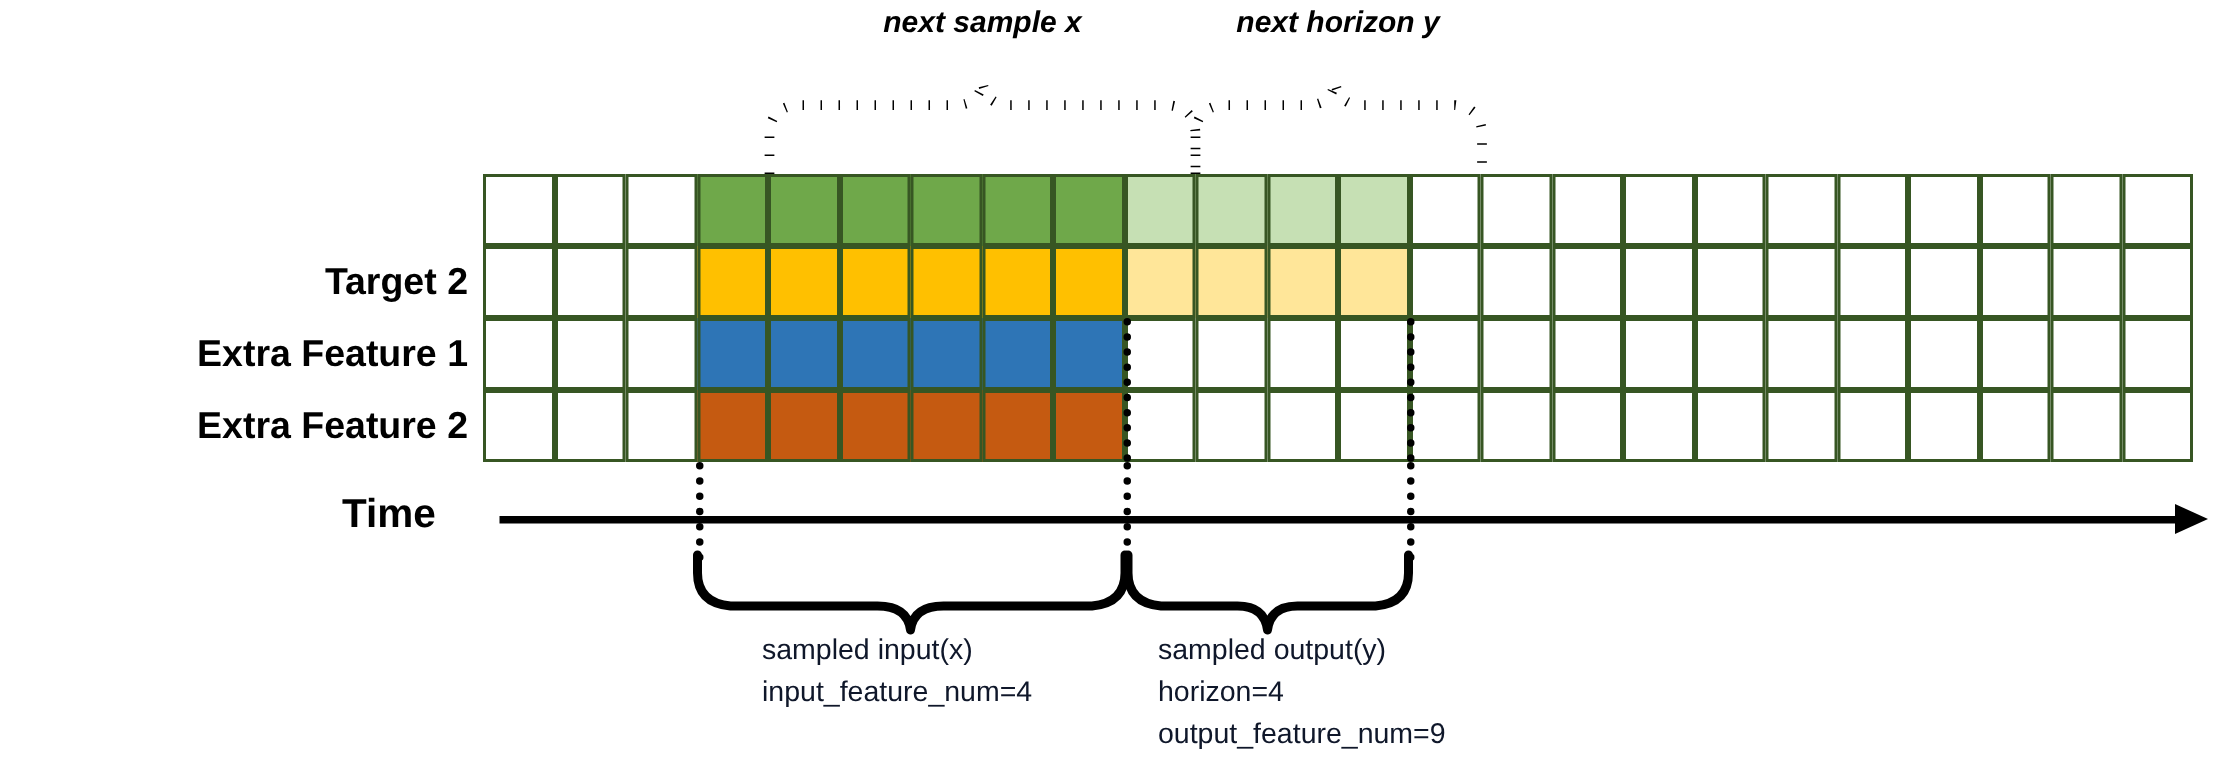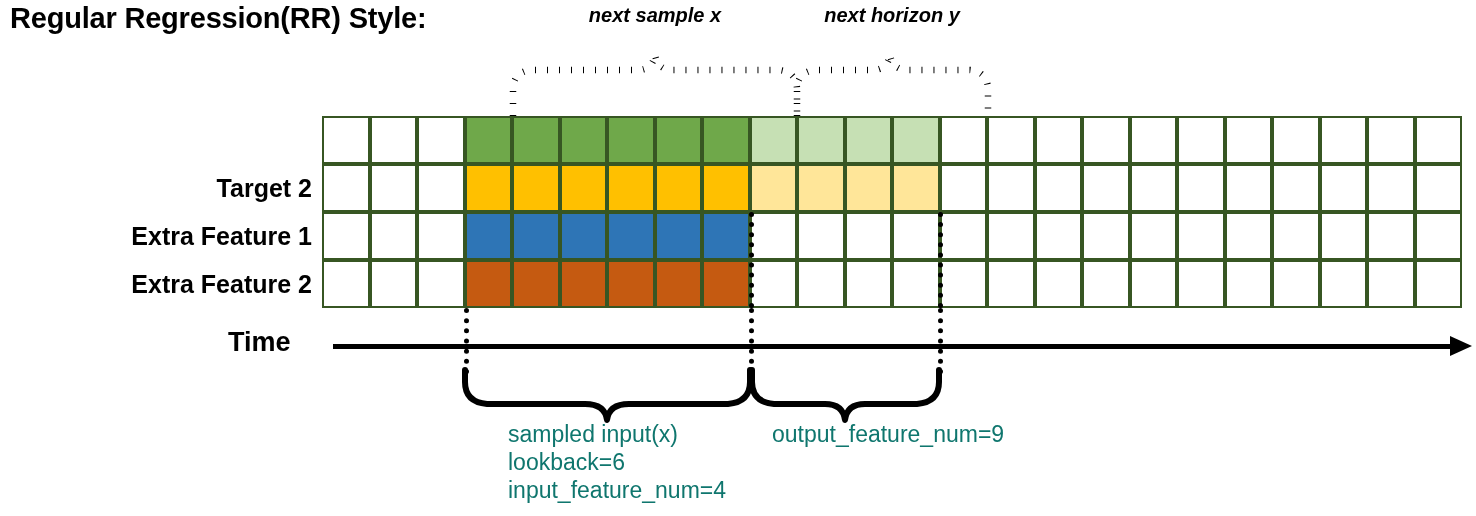--- a/index.html
+++ b/index.html
@@ -125,35 +125,34 @@
     left: 0;
     top: 0;
     width: 1476px;
     height: 516px;
     pointer-events: none;
   }
 
   
   .caption {
     position: absolute;
-    font-size: 23px;
+    font-size: 19px;
     font-weight: 400;
-    color: #0f766e;
+    color: #0f172a;
     line-height: 28px;
     white-space: nowrap;
   }
   #caption-input { left: 508px; top: 420px; }
   #caption-output { left: 772px; top: 420px; }
 </style>
 </head>
 <body>
 
 <div id="canvas">
 
-  <div id="page-title">Regular Regression(RR) Style:</div>
 
   <div class="sample-label" id="label-next-x">next sample x</div>
   <div class="sample-label" id="label-next-y">next horizon y</div>
 
   <div id="row-labels">
     <div class="row-label" style="top:48px;">Target 2</div>
     <div class="row-label" style="top:96px;">Extra Feature 1</div>
     <div class="row-label" style="top:144px;">Extra Feature 2</div>
   </div>
 
@@ -273,20 +272,21 @@
 
     <path d="M 797,116 L 797,90 Q 797,72 815,70 L 872,70 Q 888,70 890,54 Q 892,70 908,70 L 970,70 Q 988,72 988,90 L 988,116" fill="none" stroke="#000000" stroke-width="6.5" stroke-linecap="butt" stroke-dasharray="1 11"></path>
 
     <path d="M 465,370 L 465,382 Q 465,402 487,404 L 585,404 Q 605,404 607,420 Q 609,404 629,404 L 728,404 Q 750,402 750,382 L 750,370" fill="none" stroke="#000000" stroke-width="6" stroke-linecap="round" stroke-linejoin="round"></path>
 
     <path d="M 752,370 L 752,382 Q 752,402 774,404 L 825,404 Q 843,404 845,420 Q 847,404 865,404 L 917,404 Q 939,402 939,382 L 939,370" fill="none" stroke="#000000" stroke-width="6" stroke-linecap="round" stroke-linejoin="round"></path>
   </svg>
 
   <div class="caption" id="caption-input">
     <div>sampled input(x)</div>
-    <div>lookback=6</div>
     <div>input_feature_num=4</div>
   </div>
   <div class="caption" id="caption-output">
+    <div>sampled output(y)</div>
+    <div>horizon=4</div>
     <div>output_feature_num=9</div>
   </div>
 
 </div>
 
 </body></html>

